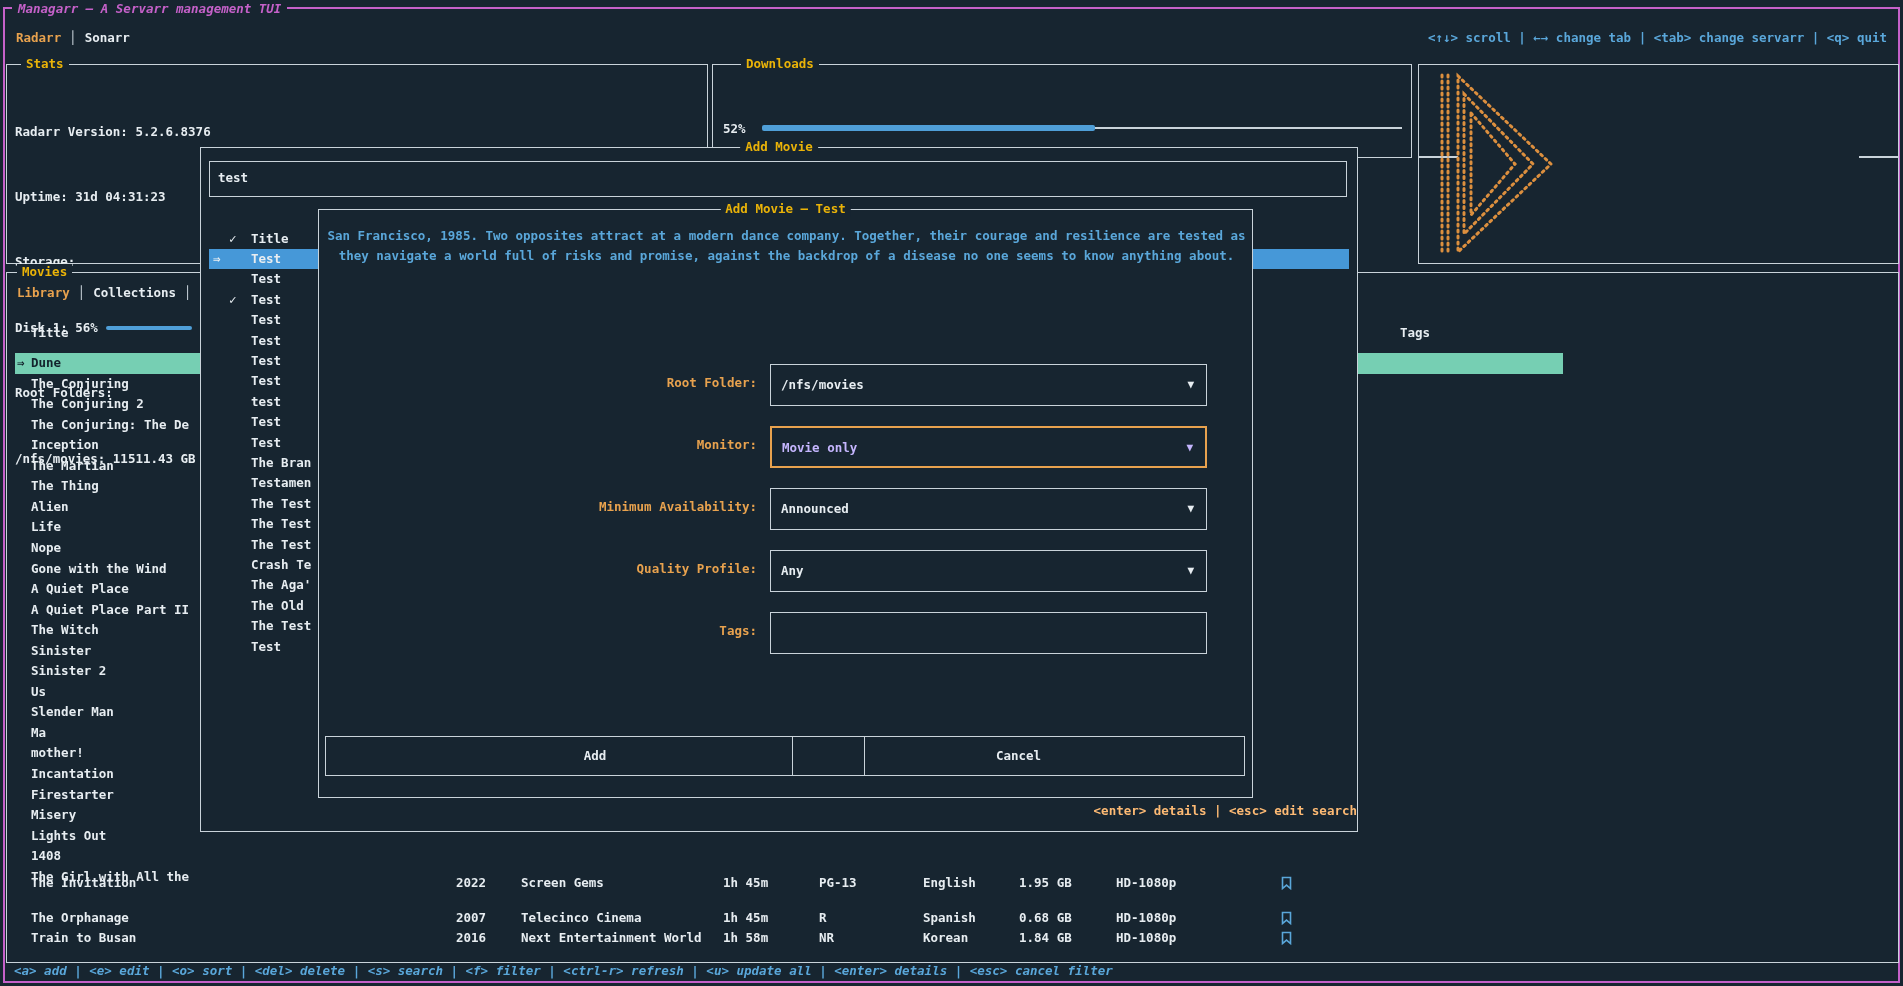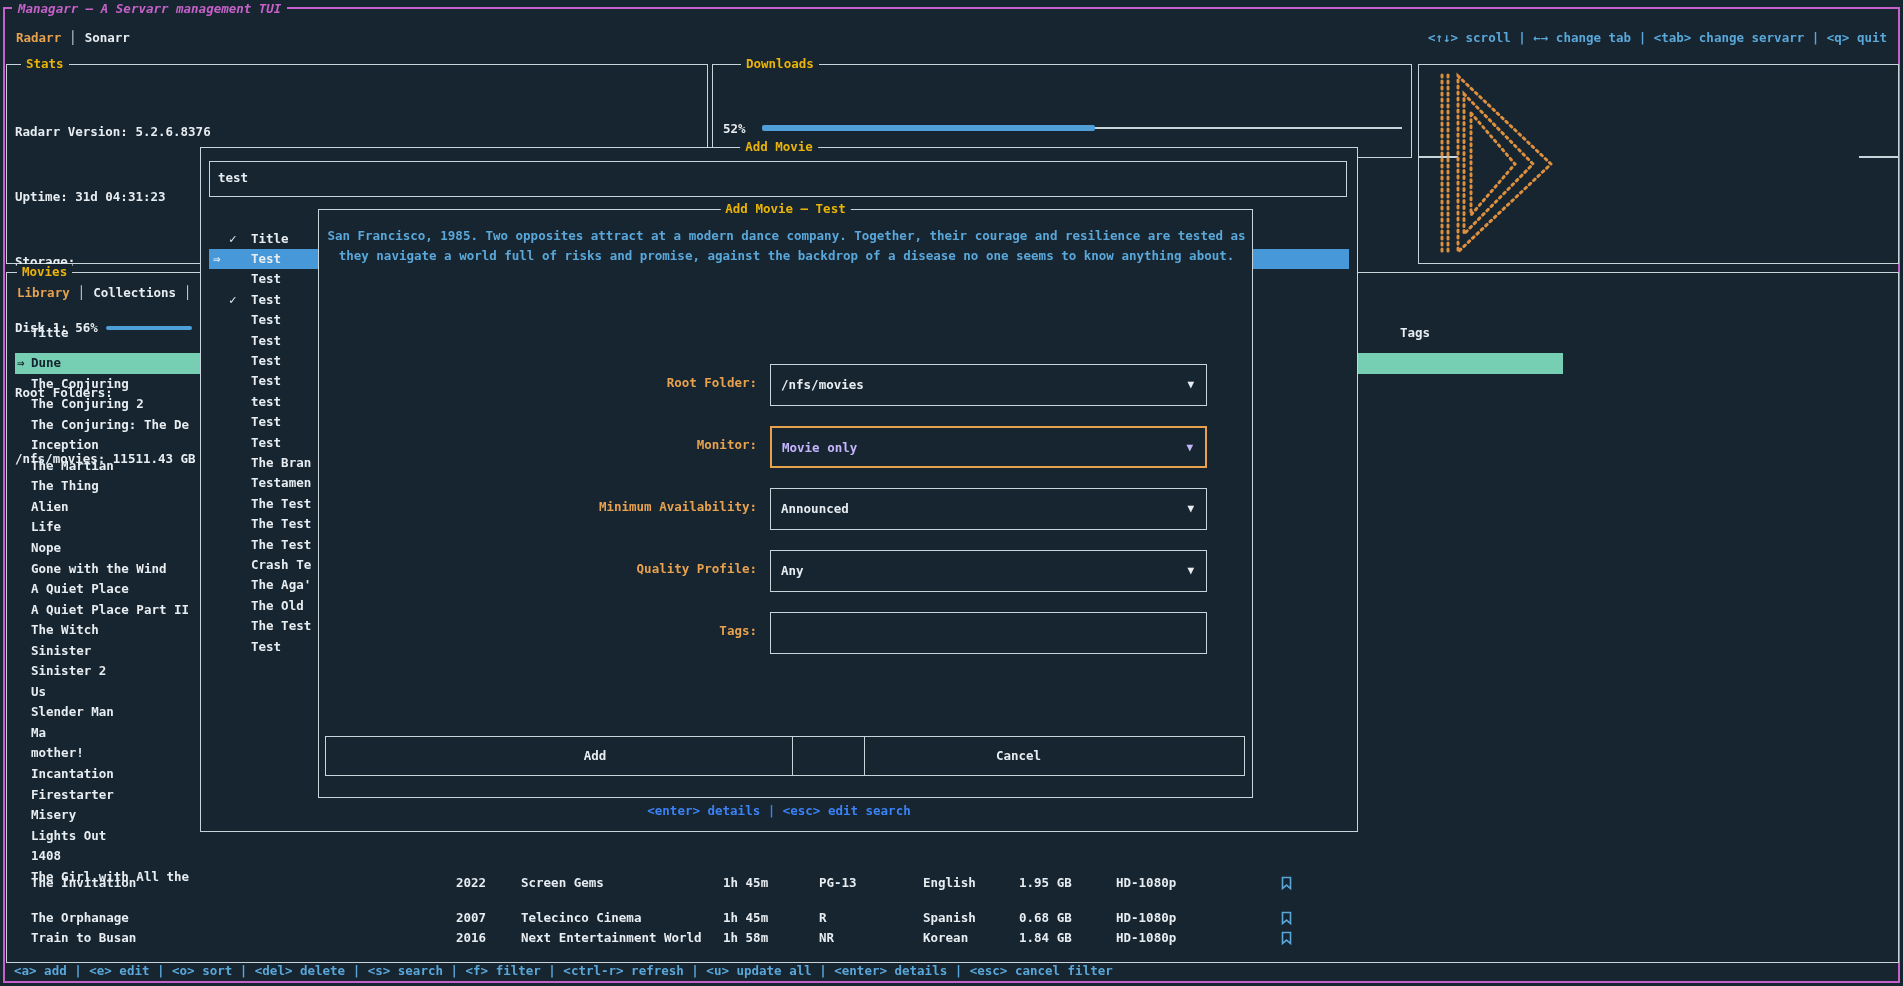--- a/index.html
+++ b/index.html
@@ -5,21 +5,21 @@
   html,body{margin:0;padding:0;background:#0d141b;}
   .screen{position:relative;width:1903px;height:986px;background:#172530;overflow:hidden;
     font-family:"DejaVu Sans Mono",monospace;font-size:12.5px;font-weight:700;color:#e7edf1;}
   .frame{position:absolute;left:3px;top:7px;width:1893px;height:972px;border:2px solid #c561c9;z-index:1;}
   .app-title{position:absolute;left:12px;top:0;background:#172530;padding:0 6px;color:#c561c9;
     font-style:italic;line-height:17px;z-index:3;white-space:pre;}
   .servarr-tabs{position:absolute;left:16px;top:30px;z-index:3;white-space:pre;}
   .tab-active{color:#e8a24e;}
   .tab-sep{color:#c9d3da;margin:0 8px;}
   .top-hints{position:absolute;right:16px;top:30px;color:#5aa7da;z-index:3;white-space:pre;}
-  .bottom-bar{position:absolute;left:14px;top:963px;color:#5aa7da;z-index:3;white-space:pre;}
+  .bottom-bar{position:absolute;left:14px;top:963px;color:#5aa7da;z-index:3;white-space:pre;font-style:italic;}
 
   .panel{position:absolute;border:1px solid #c9d3da;z-index:2;}
   .panel-title{position:absolute;top:-9px;background:#172530;padding:0 5px;line-height:16px;color:#eab308;white-space:pre;}
 
   
   .stats-panel{left:6px;top:64px;width:700px;height:198px;}
   .stats-content{padding:12px 8px 0 8px;line-height:21.8px;white-space:pre;}
   .disk-line{display:flex;align-items:center;}
   .disk-bar{display:inline-block;width:86px;height:4px;background:#4f9fd8;margin-left:8px;border-radius:2px;}
 
@@ -54,21 +54,21 @@
   .popup{position:absolute;left:200px;top:147px;width:1156px;height:683px;background:#172530;
     border:1px solid #c9d3da;z-index:10;}
   .popup-title{left:50%;transform:translateX(-50%);}
   .search-box{position:absolute;left:8px;top:13px;width:1136px;height:34px;border:1px solid #c9d3da;}
   .search-text{padding-left:8px;line-height:32px;white-space:pre;}
   .res-header{position:absolute;left:8px;top:81px;width:1140px;height:20px;line-height:20px;}
   .rrow{position:absolute;left:8px;width:1140px;height:20.4px;line-height:20.4px;}
   .rrow.sel{background:#4698d8;}
   .rc{position:absolute;white-space:pre;top:0;}
   .r-mark{left:4px;}.r-check{left:20px;}.r-title{left:42px;}
-  .popup-hint{position:absolute;left:0;top:655px;width:100%;text-align:center;color:#3b82f6;white-space:pre;}
+  .popup-hint{position:absolute;left:0;top:655px;width:100%;text-align:right;color:#fdba74;white-space:pre;}
 
   
   .modal{position:absolute;left:117px;top:61px;width:933px;height:587px;background:#172530;
     border:1px solid #c9d3da;z-index:5;}
   .overview{position:absolute;left:6px;right:4px;top:16px;text-align:center;line-height:20px;color:#5aa7da;}
   .fld-label{position:absolute;left:120px;width:318px;text-align:right;color:#e8a24e;white-space:pre;}
   .fld-box{position:absolute;left:451px;width:437px;height:42px;border:1px solid #c9d3da;box-sizing:border-box;}
   .fld-box.hl{border:2px solid #e8a24e;}
   .fld-box.hl .fld-value,.fld-box.hl .fld-arrow{color:#c4b5fd;}
   .fld-value{position:absolute;left:10px;top:0;line-height:40px;white-space:pre;}

